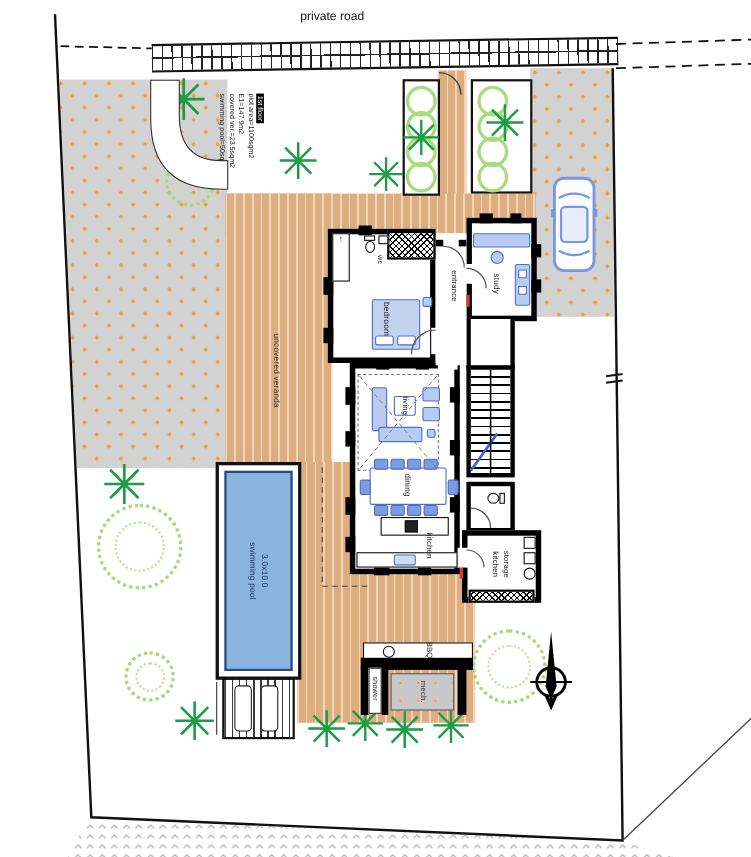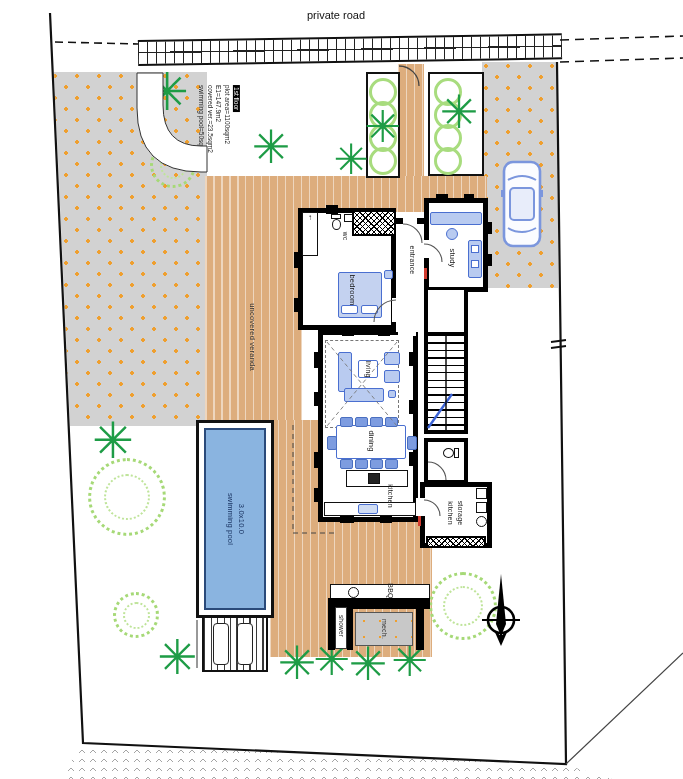--- a/index.html
+++ b/index.html
@@ -210,21 +210,21 @@
   <div class="bush z4" style="left:127px;top:497px;width:72px;height:72px;">
       <div class="in"></div>
     </div>
   <div class="bush z4" style="left:136px;top:615px;width:40px;height:40px;">
       <div class="in"></div>
     </div>
   <div class="bush z4" style="left:463px;top:606px;width:62px;height:62px;">
       <div class="in"></div>
     </div>
 
-  <div class="lblh" style="left:336px;top:15px;">private road</div>
+  <div class="lblh" style="left:302px;top:15px;">private road</div>
   <div class="notes z7">
     <div><span class="hl">1st floor</span></div>
     <div>plot area=1100sqm2</div>
     <div>E1=147.9m2</div>
     <div>covered ver.=23.5sqm2</div>
     <div>swimming pool=50sqm2</div>
   </div>
   <div class="lbl z7" style="left:252px;top:337px;color:#333;">uncovered veranda</div>
   <div class="lbl z7" style="left:345px;top:236px;font-size:6.5px;">wc</div>
   <div class="lbl z7" style="left:352px;top:290px;">bedroom</div>

